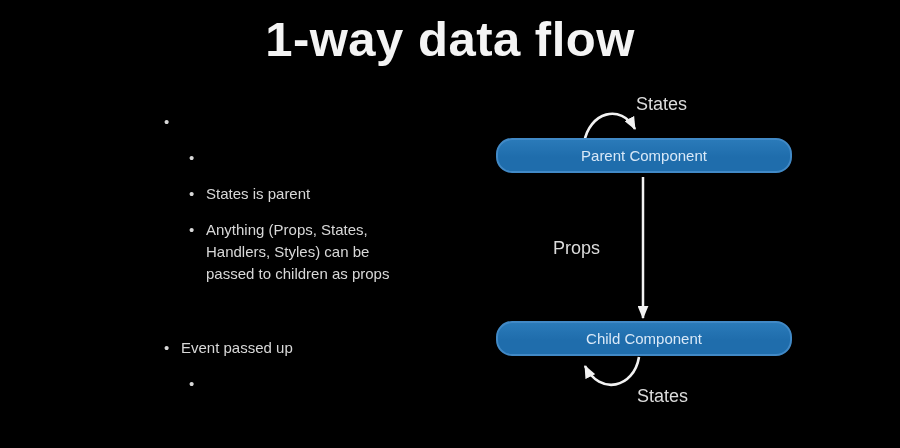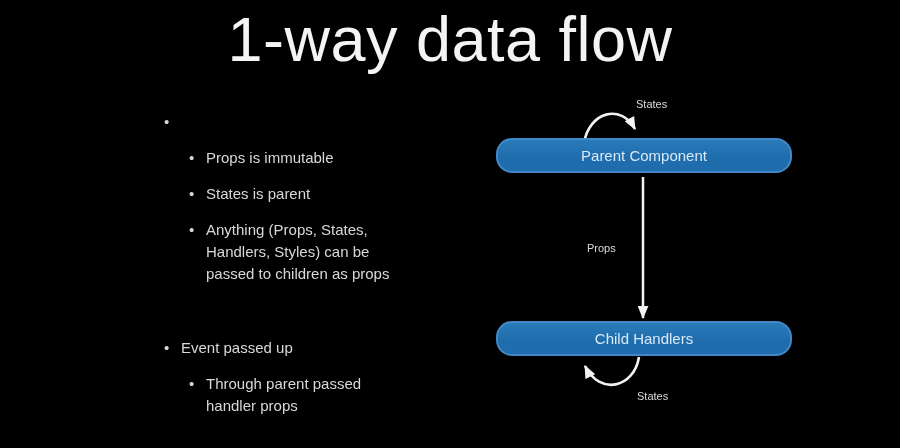--- a/index.html
+++ b/index.html
@@ -10,22 +10,22 @@
     --text-color:#d8d8d8;
   }
   *{margin:0;padding:0;box-sizing:border-box;}
   body{background:#111;font-family:"Liberation Sans",sans-serif;}
   .slide{
     position:relative;width:900px;height:448px;
     background:var(--bg);overflow:hidden;
   }
   .slide-title{
     position:absolute;top:10px;left:0;right:0;
-    text-align:center;font-size:63px;line-height:59px;
-    font-weight:400;letter-spacing:0.5px;color:#f4f4f4;
+    text-align:center;font-size:49px;line-height:59px;
+    font-weight:700;letter-spacing:0.5px;color:#f4f4f4;
   }
   
   .bullet{
     position:absolute;color:var(--text-color);
     font-size:15px;line-height:22px;padding-left:17px;
     white-space:pre-line;
   }
   .bullet .marker{position:absolute;left:0;top:0;}
   .lvl1{left:164px;}
   .lvl2{left:189px;}
@@ -38,64 +38,63 @@
   
   .comp-box{
     position:absolute;left:496px;width:296px;height:35px;
     border:2px solid var(--box-border);border-radius:16px;
     background:linear-gradient(180deg,#2a7ab9 0%,var(--box-fill) 55%);
     color:#d9e9f8;font-size:15px;
     display:flex;align-items:center;justify-content:center;
   }
   .parent-box{top:138px;}
   .child-box{top:321px;}
-  .diagram-label{position:absolute;color:#dcdcdc;font-size:11px;line-height:18px;}
+  .diagram-label{position:absolute;color:#dcdcdc;font-size:18px;line-height:18px;}
   .lbl-states-top{left:636px;top:95px;}
-  .lbl-props{left:587px;top:239px;text-align:right;}
+  .lbl-props{left:553px;top:239px;text-align:right;}
   .lbl-states-bottom{left:637px;top:387px;}
   .arrows-svg{position:absolute;left:0;top:0;width:900px;height:448px;pointer-events:none;}
   .arrows-svg path.flow{fill:none;stroke:var(--arrow-color);}
   .arc{stroke-width:2.6px;}
   .straight{stroke-width:2.5px;}
   .arrowhead{fill:var(--arrow-color);}
 </style>
 </head>
 <body>
 
 <div class="slide">
 
   <h1 class="slide-title">1-way data flow</h1>
 
   <div>
     <div class="bullet lvl1 b0"><span class="marker">•</span></div>
-    <div class="bullet lvl2 b1"><span class="marker">•</span><span>Props is immutable</span></div>
+    <div class="bullet lvl2 b1"><span class="marker">•</span></div>
     <div class="bullet lvl2 b2"><span class="marker">•</span><span>States is parent</span></div>
     <div class="bullet lvl2 b3"><span class="marker">•</span><span>Anything (Props, States,
 Handlers, Styles) can be
 passed to children as props</span></div>
     <div class="bullet lvl1 b4"><span class="marker">•</span><span>Event passed up</span></div>
-    <div class="bullet lvl2 b5"><span class="marker">•</span><span>Through parent passed
-handler props</span></div>
+    <div class="bullet lvl2 b5"><span class="marker">•</span></div>
   </div>
 
   <svg class="arrows-svg" viewBox="0 0 900 448">
     <defs>
       <marker id="arrow" viewBox="0 0 12 10" refX="11" refY="5" markerWidth="13" markerHeight="11" orient="auto" markerUnits="userSpaceOnUse">
         <path class="arrowhead" d="M0,0 L12,5 L0,10 z"></path>
       </marker>
     </defs>
     <path class="flow arc" d="M 584 143 C 589 112, 621 103, 635 129" marker-end="url(#arrow)"></path>
     <path class="flow straight" d="M 643 177 L 643 318" marker-end="url(#arrow)"></path>
     <path class="flow arc" d="M 639 357 C 634 388, 600 396, 585 366" marker-end="url(#arrow)"></path>
   </svg>
 
   <div class="comp-box parent-box">
     <span>Parent Component</span>
   </div>
   <div class="comp-box child-box">
-    <span>Child Handlers</span>
+    <span>Child Component</span>
   </div>
 
   <div class="diagram-label lbl-states-top">States</div>
   <div class="diagram-label lbl-props">Props</div>
   <div class="diagram-label lbl-states-bottom">States</div>
 
 </div>
 
 </body></html>

